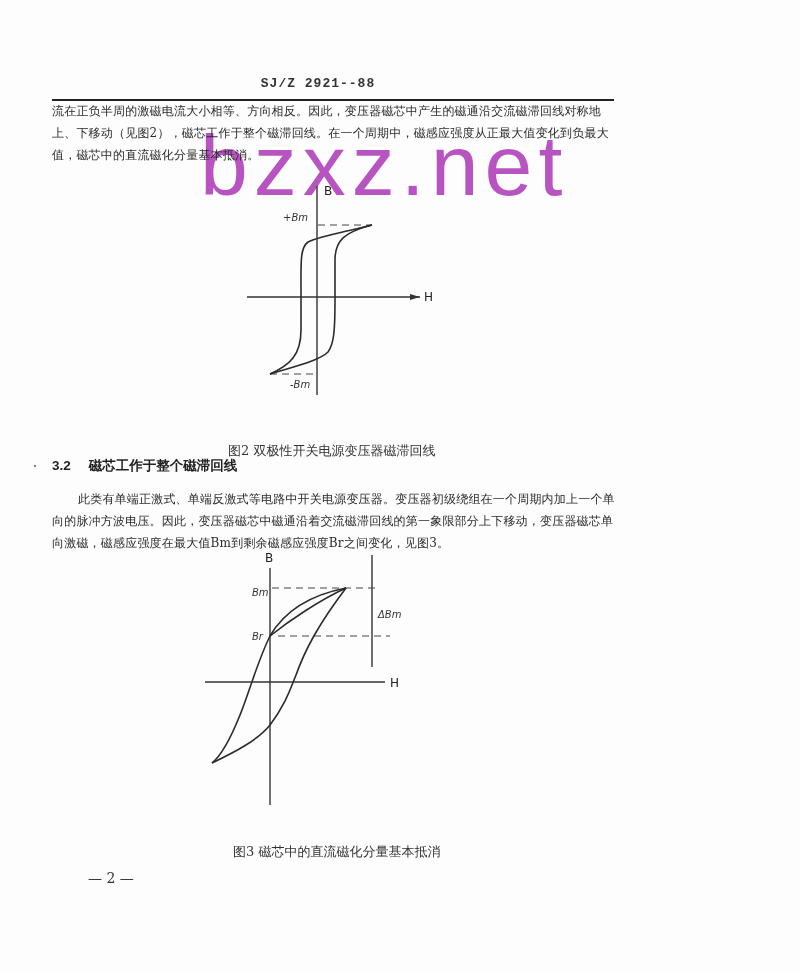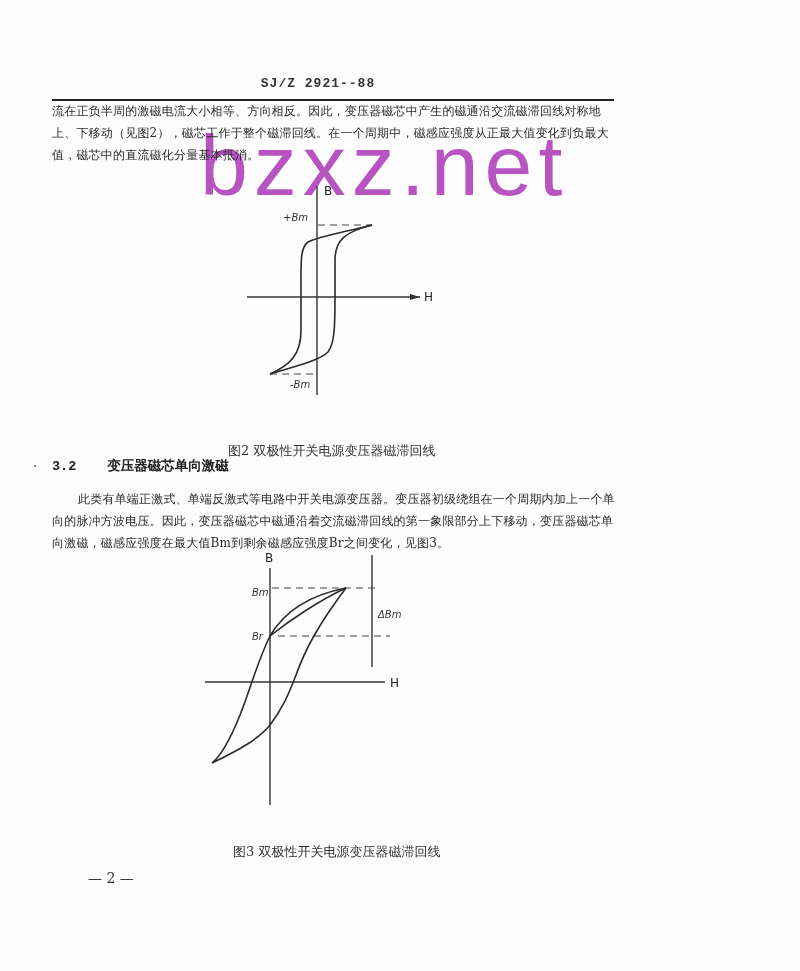--- a/index.html
+++ b/index.html
@@ -8,21 +8,21 @@
   .header-code { position:absolute; left:0; width:636px; top:76px; text-align:center;
                  font-family:"Liberation Mono", monospace; font-size:13px; font-weight:bold; letter-spacing:1px; color:#333; }
   .header-rule { position:absolute; left:52px; width:562px; top:99px; height:2px; background:#222; }
   .para { position:absolute; left:52px; width:568px; font-size:12px; line-height:22px; color:#2a2a2a; letter-spacing:0.2px; }
   .p1 { top:100px; }
   .p2 { top:488px; text-indent:26px; }
   .caption { position:absolute; font-size:13px; color:#333; }
   .cap2 { left:228px; top:427px;margin-top:15px; }
   .cap3 { left:233px; top:843px; }
   .section-heading { position:absolute; left:52px; top:457px; font-size:13.5px; font-weight:bold; color:#222; }
-  .section-heading .num { font-family:Liberation Mono, monospace; margin-right:31px; }
+  .section-heading .num { font-family:Liberation Sans, sans-serif; margin-right:18px; }
   .page-number { position:absolute; left:88px; top:870px; font-size:14px; color:#333; }
   .watermark { position:absolute; left:200px; top:116px; font-family:"Liberation Sans", sans-serif; font-weight:normal;
                font-size:86px; color:#a21caf; opacity:0.75; letter-spacing:6px; }
   svg { position:absolute; overflow:visible; }
   .axis { stroke:#333; stroke-width:1.4; fill:none; }
   .curve { stroke:#2b2b2b; stroke-width:1.6; fill:none; }
   .dash { stroke:#444; stroke-width:1; stroke-dasharray:7 5; fill:none; }
   .lbl { font-family:"DejaVu Sans", sans-serif; font-style:italic; font-size:10px; fill:#333; }
   .lblB { font-family:"DejaVu Sans", sans-serif; font-size:12px; fill:#222; }
   .dot { position:absolute; width:2px; height:2px; background:#555; border-radius:50%; }
@@ -49,36 +49,36 @@
   <text class="lblB" x="424" y="301">H</text>
   <text class="lbl" x="283" y="221">+Bm</text>
   <text class="lbl" x="290" y="388">-Bm</text>
 </svg>
 
 <div class="caption cap2">图2 双极性开关电源变压器磁滞回线</div>
 
 <div class="dot" style="left:34px;top:465px;"></div>
 
 <div class="section-heading">
-  <span class="num">3.2</span><span>变压器磁芯单向激磁</span>
+  <span class="num">3.2</span><span>磁芯工作于整个磁滞回线</span>
 </div>
 
 <div class="para p2">此类有单端正激式、单端反激式等电路中开关电源变压器。变压器初级绕组在一个周期内加上一个单向的脉冲方波电压。因此，变压器磁芯中磁通沿着交流磁滞回线的第一象限部分上下移动，变压器磁芯单向激磁，磁感应强度在最大值Bm到剩余磁感应强度Br之间变化，见图3。</div>
 
 <svg width="800" height="971" style="left:0;top:0;" viewBox="0 0 800 971">
   <line class="axis" x1="270" y1="568" x2="270" y2="805"></line>
   <line class="axis" x1="205" y1="682" x2="385" y2="682"></line>
   <line class="axis" x1="372" y1="555" x2="372" y2="667"></line>
   <line class="dash" x1="272" y1="588" x2="380" y2="588"></line>
   <line class="dash" x1="278" y1="636" x2="390" y2="636"></line>
   <path class="curve" d="M346,588 C310,595 285,610 270,636 C258,660 250,690 240,715 C230,740 222,755 212,763"></path>
   <path class="curve" d="M212,763 C235,752 258,740 270,725 C285,705 290,690 296,675 C305,650 318,625 346,588"></path>
   <path class="curve" d="M270,636 C290,620 320,600 346,588"></path>
   <text class="lblB" x="265" y="562">B</text>
   <text class="lblB" x="390" y="687">H</text>
   <text class="lbl" x="252" y="596">Bm</text>
   <text class="lbl" x="252" y="640">Br</text>
   <text class="lbl" x="378" y="618">ΔBm</text>
 </svg>
 
-<div class="caption cap3">图3 双极性开关电源变压器磁滞回线</div>
+<div class="caption cap3">图3 磁芯中的直流磁化分量基本抵消</div>
 
 <div class="page-number">— 2 —</div>
 
 </body></html>

